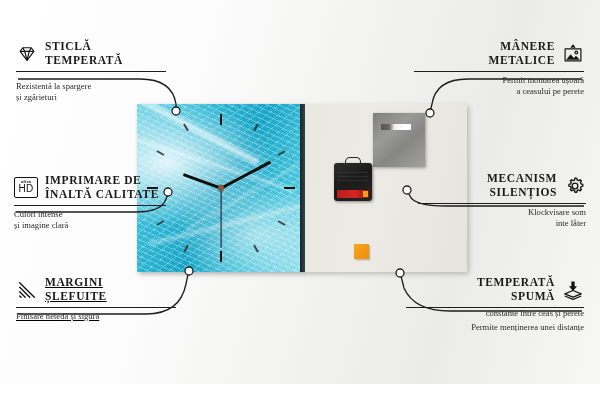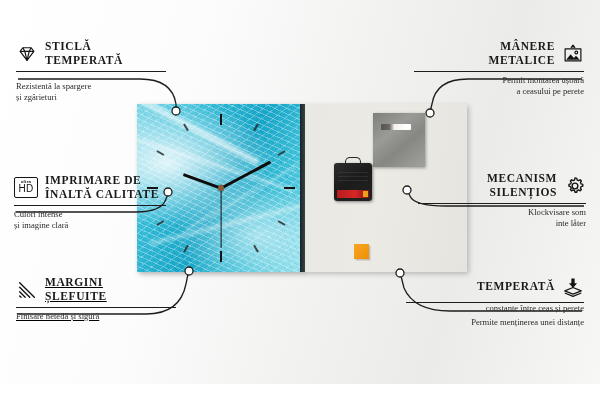--- a/index.html
+++ b/index.html
@@ -341,20 +341,21 @@
     </div>
     <div class="rule" style="margin-top:4px;"></div>
     <div class="sub" style="margin-top:3px;">Permit montarea ușoară</div>
     <div class="sub">a ceasului pe perete</div>
   </div>
 
   <div class="callout right" style="right:16px; top:276px; width:178px;">
     <div class="head">
       <div>
         <div class="title">TEMPERATĂ</div>
+        <div class="title">SPUMĂ</div>
       </div>
       <span class="ico">
         <svg viewBox="0 0 24 24" fill="none" stroke="currentColor" stroke-width="1.3" stroke-linejoin="round">
           <path d="M10.2 2.6 h3.6 v5.2 h2.6 L12 13 L7.6 7.8 h2.6 z" fill="currentColor" stroke="none"></path>
           <path d="M12 12.6 L21 16.2 L12 19.8 L3 16.2 Z"></path>
           <path d="M3 18.6 L12 22.2 L21 18.6"></path>
         </svg>
       </span>
     </div>
     <div class="rule" style="margin-top:4px;"></div>

